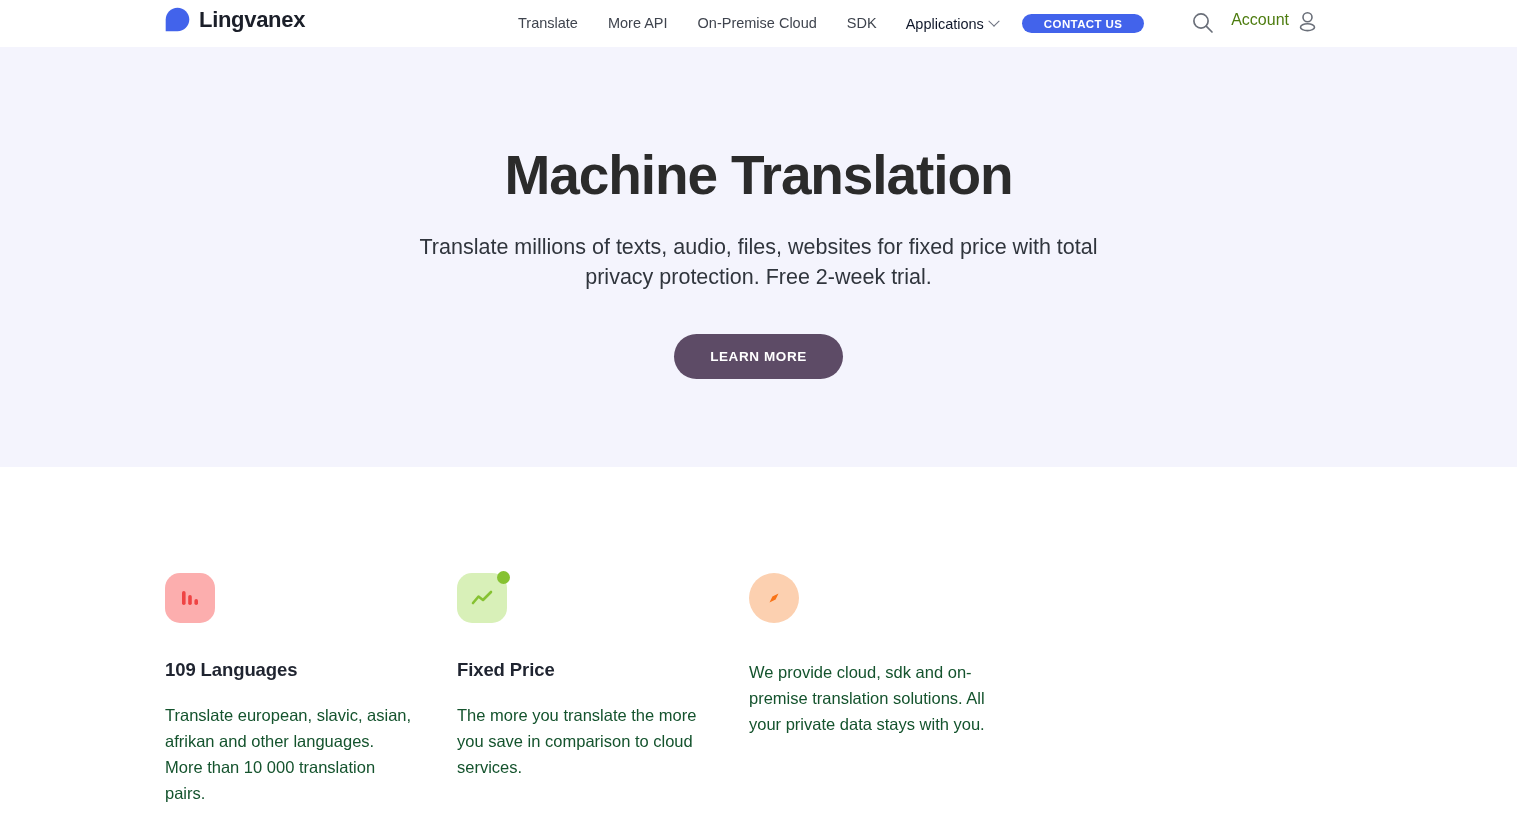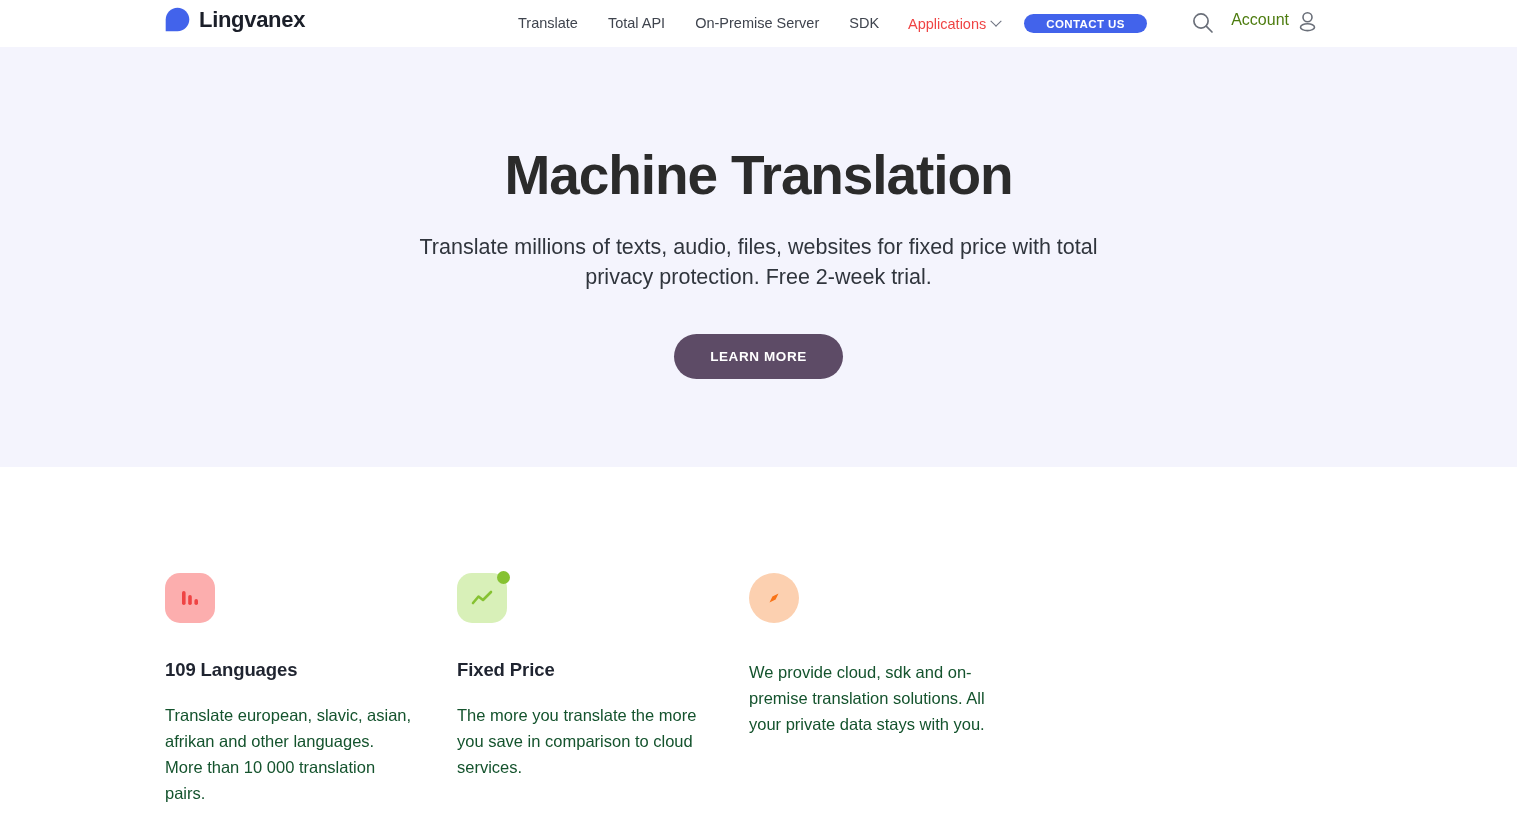--- a/index.html
+++ b/index.html
@@ -65,21 +65,21 @@
     line-height: 1;
     white-space: nowrap;
   }
   .nav-link.first { padding-left: 0; }
   .nav-dropdown {
     display: flex;
     align-items: center;
     gap: 6px;
     padding: 0 14px;
     font-size: 14.5px;
-    color: #ef4444;
+    color: #0f172a;
     white-space: nowrap;
     cursor: default;
   }
   .chev {
     display: inline-block;
     width: 8px;
     height: 8px;
     border-right: 1.4px solid #6d7280;
     border-bottom: 1.4px solid #6d7280;
     transform: rotate(45deg) translate(-2px,-2px);
@@ -249,22 +249,22 @@
     <span>
       <svg class="brand-mark" viewBox="0 0 25 25" aria-hidden="true">
         <path d="M12.5 0.7 C19 0.7 24.3 6 24.3 12.5 L24.3 24.3 L12.5 24.3 C6 24.3 0.7 19 0.7 12.5 C0.7 6 6 0.7 12.5 0.7 Z" fill="#4263eb" transform="rotate(90 12.5 12.5)"></path>
       </svg>
     </span>
     <span class="brand-name">Lingvanex</span>
   </a>
 
   <nav class="main-nav">
     <a class="nav-link first" href="#">Translate</a>
-    <a class="nav-link" href="#">Total API</a>
-    <a class="nav-link" href="#">On-Premise Server</a>
+    <a class="nav-link" href="#">More API</a>
+    <a class="nav-link" href="#">On-Premise Cloud</a>
     <a class="nav-link" href="#">SDK</a>
 
     <div class="nav-dropdown">
       <span>Applications</span>
       <span class="chev"></span>
     </div>
 
     <button class="contact-btn">CONTACT US</button>
   </nav>
 

